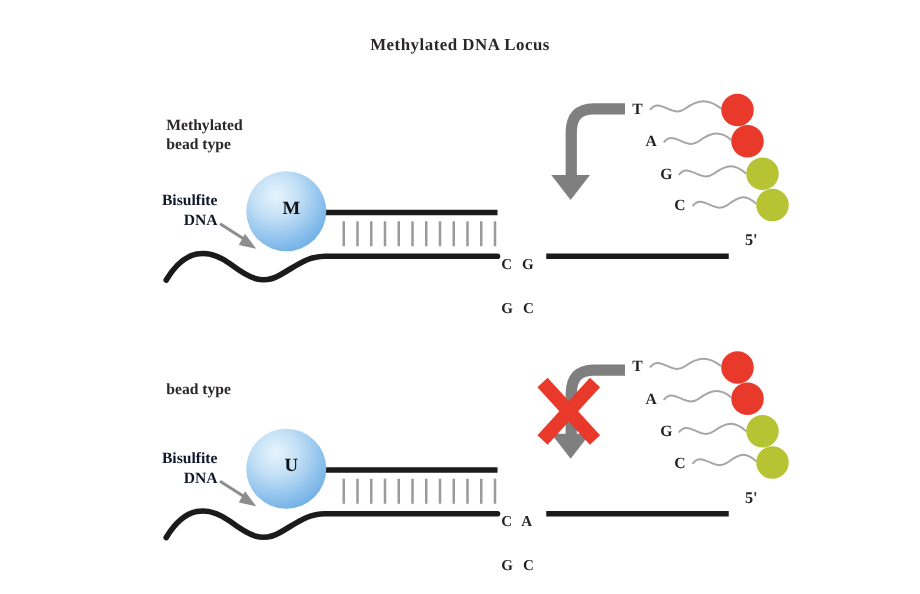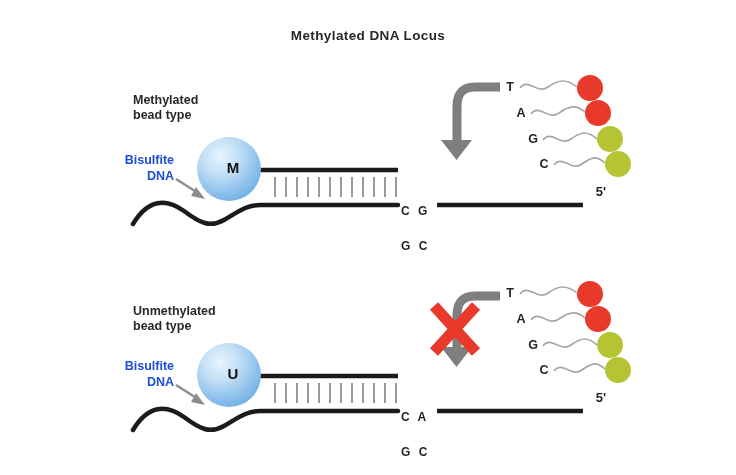--- a/index.html
+++ b/index.html
@@ -1,35 +1,35 @@
 <!DOCTYPE html>
 <html><head>
 <meta charset="utf-8">
 <style>
   html,body{margin:0;padding:0;background:#ffffff;}
   .canvas{
     position:relative;width:736px;height:475px;background:#ffffff;overflow:hidden;
-    font-family:Liberation Sans, sans-serif;color:#262222;
+    font-family:Liberation Serif, serif;color:#262222;
   }
   .title{
     position:absolute;top:28px;left:0;width:736px;text-align:center;
     font-size:13.5px;font-weight:bold;letter-spacing:.4px;color:#2b2727;
   }
   .panel{position:absolute;left:0;width:736px;height:178px;}
   .panel--m{top:60px;}
   .panel--u{top:266px;}
   .panel-svg{position:absolute;left:0;top:0;}
   .bead-label{
     position:absolute;left:133px;top:33px;width:200px;text-align:left;
     font-size:12.5px;font-weight:bold;line-height:14.5px;color:#2b2727;
   }
   .panel--u .bead-label{top:38px;}
   .bisulfite-label{
     position:absolute;left:70px;top:92px;width:104px;text-align:right;
-    font-size:12.5px;font-weight:bold;line-height:16px;color:#1d4ed8;
+    font-size:12.5px;font-weight:bold;line-height:16px;color:#0f172a;
   }
   .bead{
     position:absolute;left:197px;top:77px;width:64px;height:64px;border-radius:50%;
     background:radial-gradient(circle at 37% 30%, #e7f4fd 0%, #c3e0f6 30%, #8cc0ec 62%, #62a8e0 88%, #559ddb 100%);
   }
   .bead-letter{
     position:absolute;left:4px;top:22px;width:100%;text-align:center;
     font-size:15px;font-weight:bold;color:#121212;
   }
   .allele{
@@ -124,21 +124,20 @@
         <line x1="476" y1="40" x2="434" y2="86"></line>
       </g>
       <path d="M520 28C528 17 537 35 548 27S567 19 577 27 M531 54C539 43 548 61 559 53S577 45 585 52 M543 80C551 69 560 87 571 79S588 71 597 79 M554 105C562 94 571 112 582 104S597 96 605 103" fill="none" stroke="#a6a6a6" stroke-width="1.6"></path>
       <circle cx="590" cy="28" r="13" fill="#e8392a"></circle>
       <circle cx="598" cy="53" r="13" fill="#e8392a"></circle>
       <circle cx="610" cy="79" r="13" fill="#b6c433"></circle>
       <circle cx="618" cy="104" r="13" fill="#b6c433"></circle>
     </svg>
 
     <div class="bead-label">
-      <div>Unmethylated</div>
       <div>bead type</div>
     </div>
 
     <div class="bisulfite-label">
       <div>Bisulfite</div>
       <div>DNA</div>
     </div>
 
     <div class="bead">
       <span class="bead-letter">U</span>

